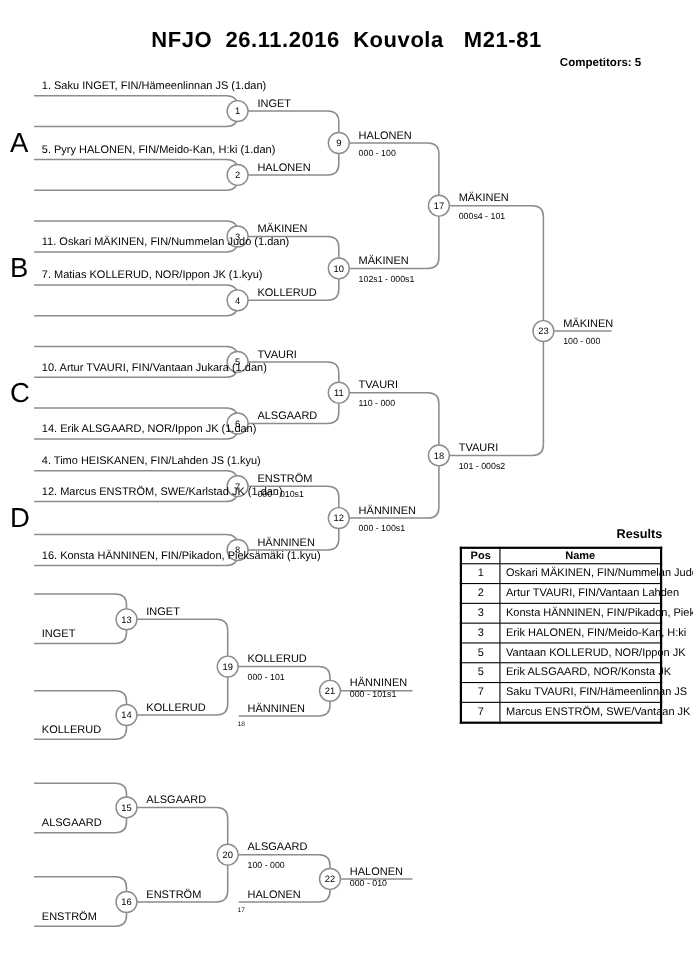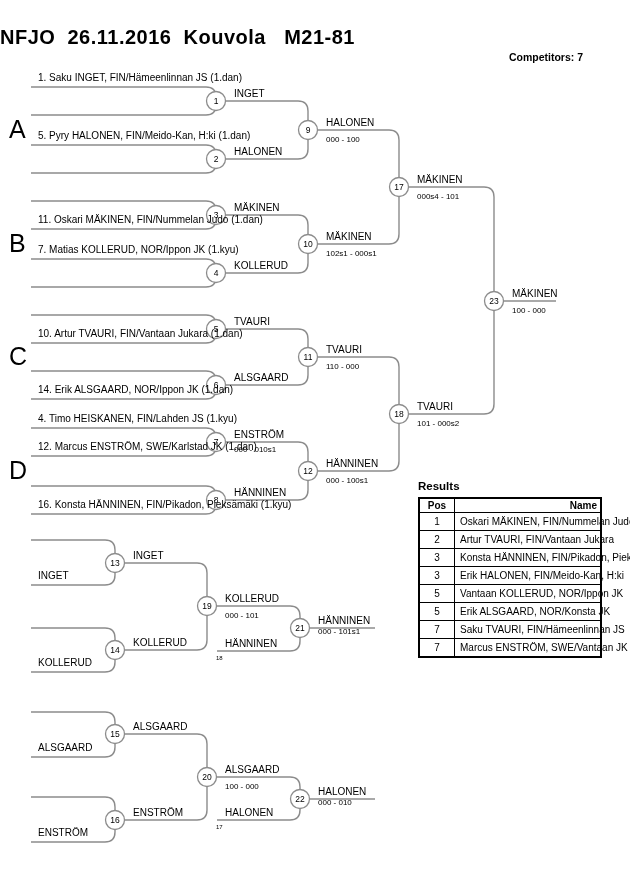--- a/index.html
+++ b/index.html
@@ -1,51 +1,51 @@
 <!DOCTYPE html>
 <html><head>
 <meta charset="utf-8">
 <style>
   html,body{margin:0;padding:0;}
   body{
     width:630px;height:891px;position:relative;background:#fff;overflow:hidden;
     font-family:"Liberation Sans",sans-serif;color:#000;
   }
   .title{
-    position:absolute;top:26px;left:0;width:630px;text-align:left;
+    position:absolute;top:26px;left:0;width:630px;text-align:center;
     font-size:20px;font-weight:bold;white-space:pre;letter-spacing:0.5px;
   }
   .competitors{
     position:absolute;top:51px;right:47px;font-size:10.5px;font-weight:bold;
   }
   svg.bracket{position:absolute;top:0;left:0;}
   svg text{fill:#000;}
   .results-title{
-    position:absolute;top:480px;left:418px;width:184px;text-align:left;
+    position:absolute;top:480px;left:418px;width:184px;text-align:right;
     font-size:11.5px;font-weight:bold;
   }
   table.results{
     position:absolute;top:497px;left:418px;width:184px;
     border-collapse:collapse;table-layout:fixed;
     font-size:10px;border:2px solid #000;
   }
   table.results th,table.results td{
     border:1px solid #000;padding:0 3px;line-height:1;
     overflow:visible;white-space:nowrap;
   }
-  table.results th{height:13px;font-weight:bold;text-align:right;}
+  table.results th{height:13px;font-weight:bold;text-align:center;}
   table.results td{height:17px;}
   table.results .pos-col{width:28px;text-align:center;}
   table.results td.name{padding-left:5px;text-align:left;}
 </style>
 </head>
 <body>
 
 <div class="title">NFJO  26.11.2016  Kouvola   M21-81</div>
-<div class="competitors">Competitors: 7</div>
+<div class="competitors">Competitors: 5</div>
 
 <svg class="bracket" width="630" height="891" viewBox="0 0 630 891" font-family="&quot;Liberation Sans&quot;, sans-serif">
 
   <g stroke="#8c8c8c" stroke-width="1.4" fill="none">
     <path d="M31,87 H206 Q216,87 216,97 V105 Q216,115 206,115 H31"></path>
     <path d="M31,145 H206 Q216,145 216,155 V163 Q216,173 206,173 H31"></path>
     <path d="M31,201 H206 Q216,201 216,211 V219 Q216,229 206,229 H31"></path>
     <path d="M31,259 H206 Q216,259 216,269 V277 Q216,287 206,287 H31"></path>
     <path d="M31,315 H206 Q216,315 216,325 V333 Q216,343 206,343 H31"></path>
     <path d="M31,371 H206 Q216,371 216,381 V389 Q216,399 206,399 H31"></path>
@@ -215,21 +215,21 @@
       <tr>
     <th class="pos-col">Pos</th>
     <th>Name</th>
   </tr>
   <tr>
     <td class="pos-col">1</td>
     <td class="name">Oskari MÄKINEN, FIN/Nummelan Judo</td>
   </tr>
   <tr>
     <td class="pos-col">2</td>
-    <td class="name">Artur TVAURI, FIN/Vantaan Jukara</td>
+    <td class="name">Artur TVAURI, FIN/Vantaan Lahden</td>
   </tr>
   <tr>
     <td class="pos-col">3</td>
     <td class="name">Konsta HÄNNINEN, FIN/Pikadon, Pieksämäki</td>
   </tr>
   <tr>
     <td class="pos-col">3</td>
     <td class="name">Erik HALONEN, FIN/Meido-Kan, H:ki</td>
   </tr>
   <tr>

